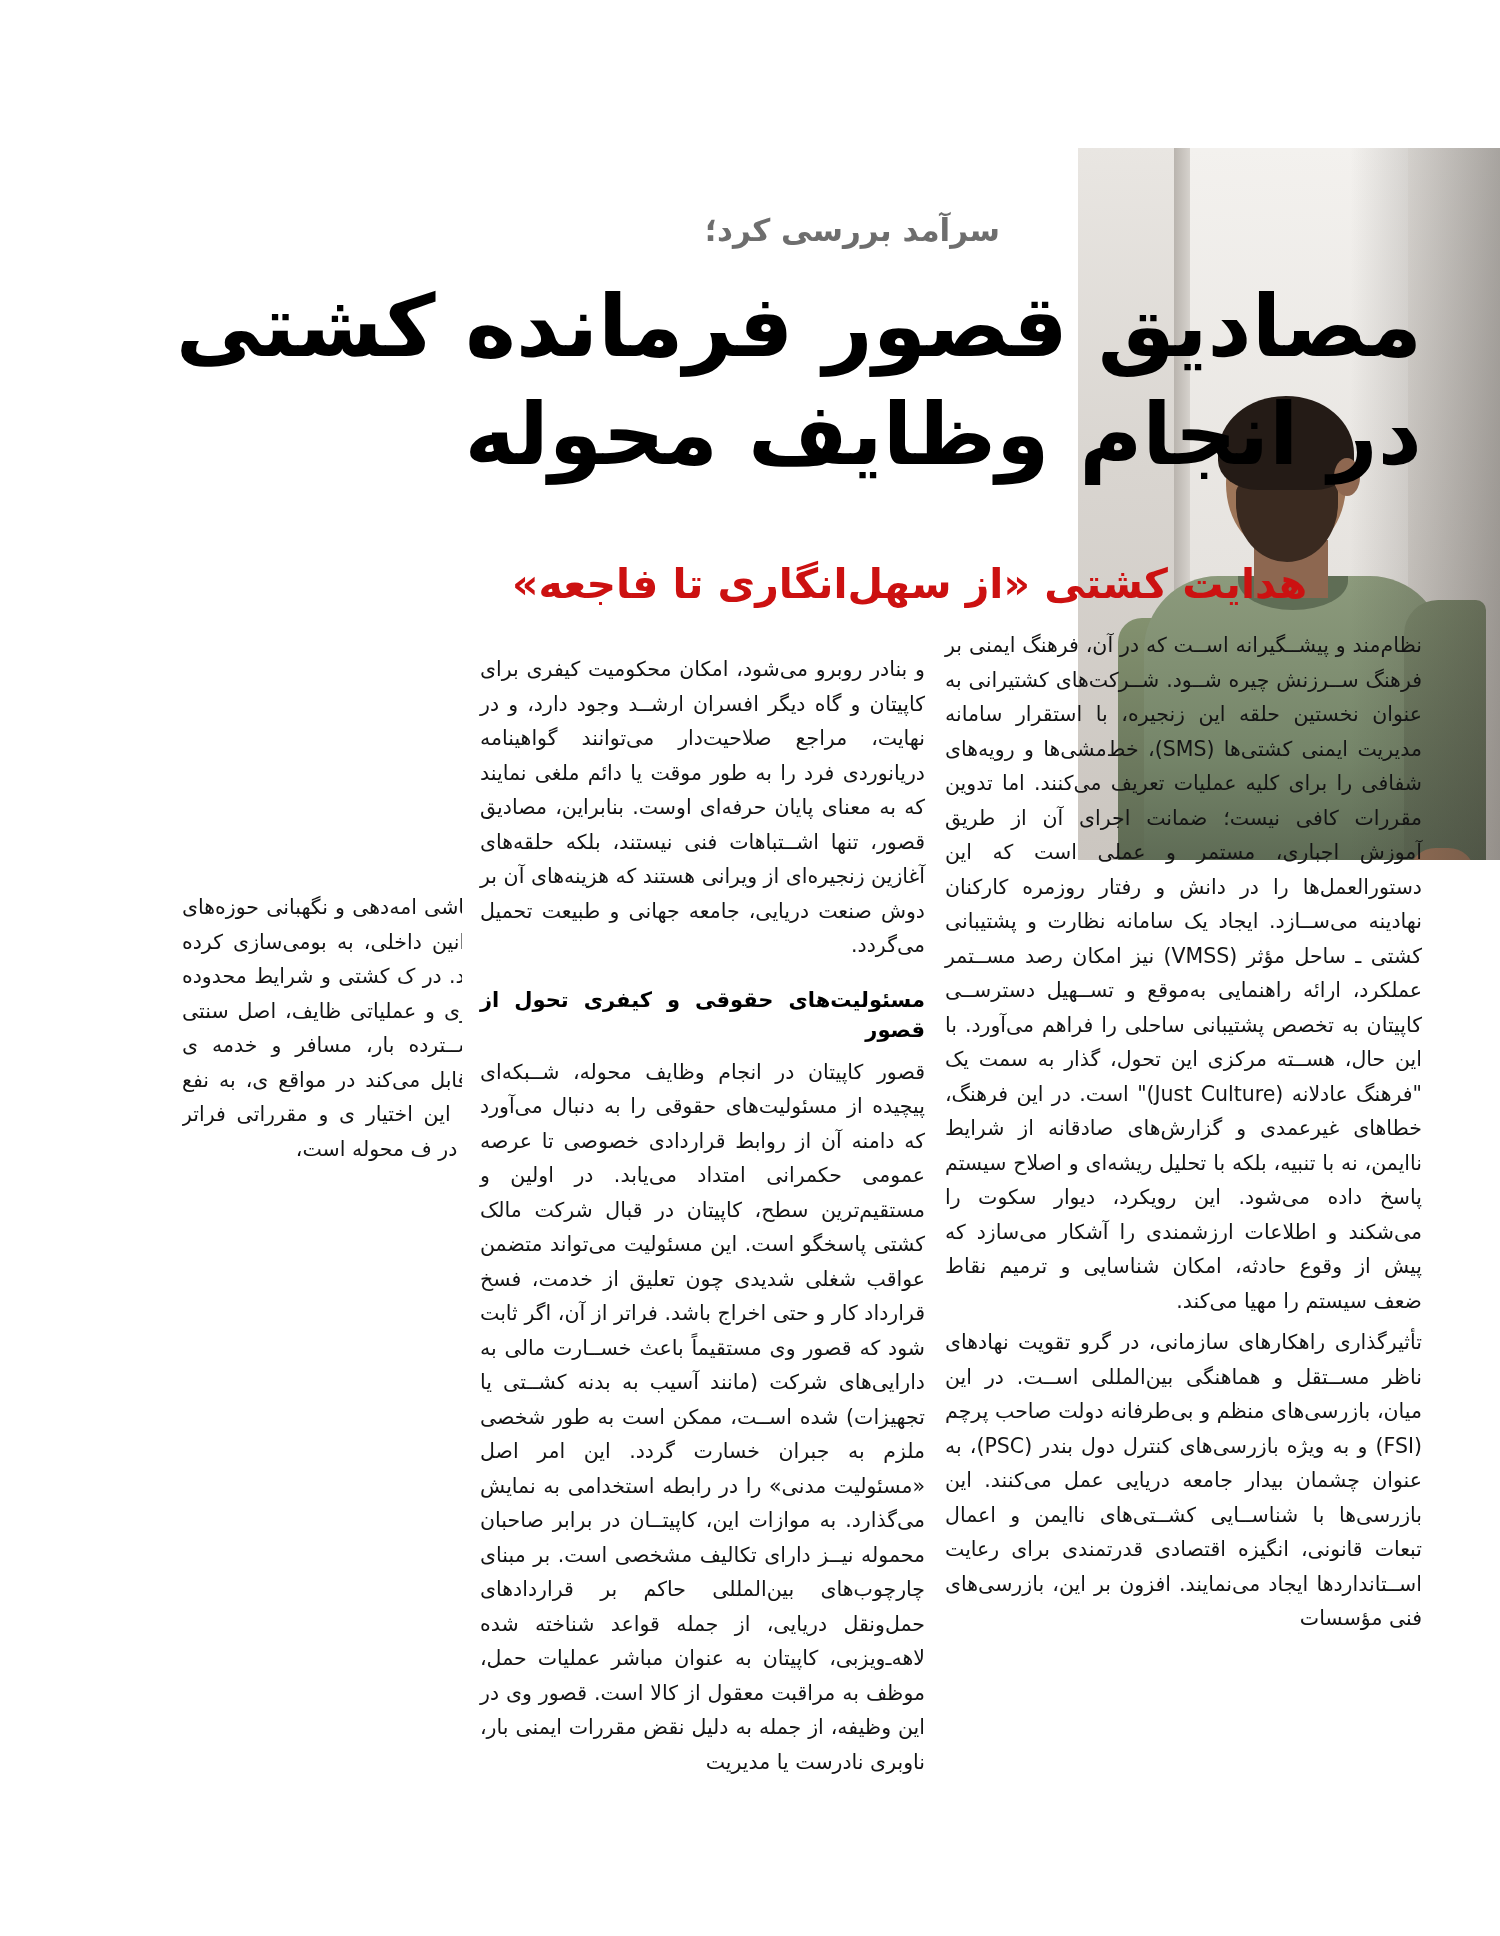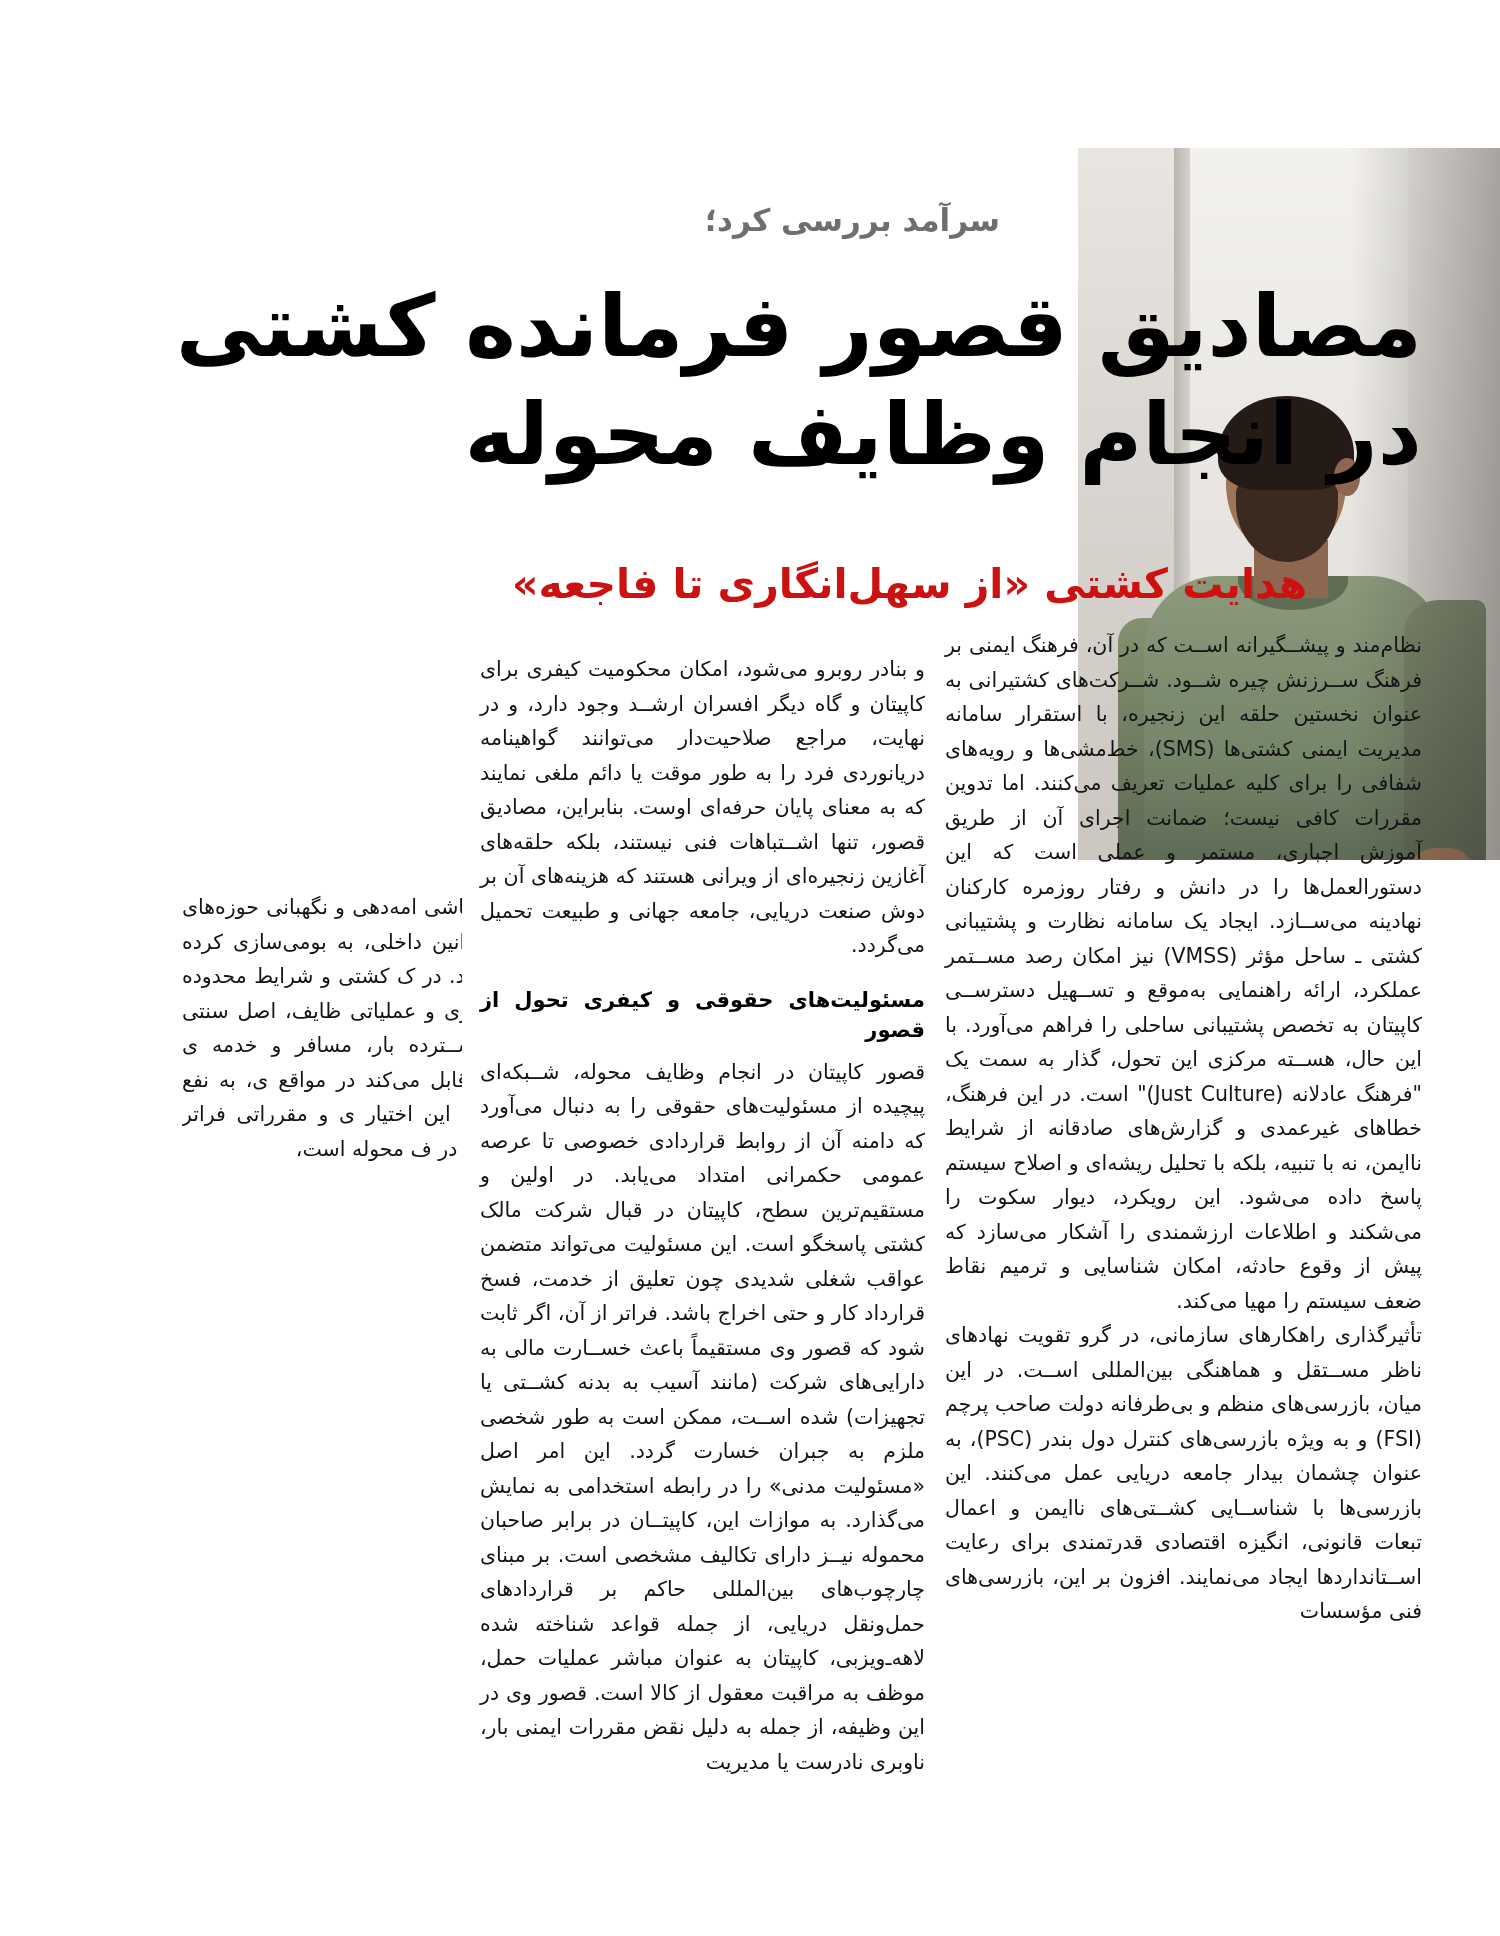--- a/index.html
+++ b/index.html
@@ -77,21 +77,21 @@
     position:absolute;left:332px;top:700px;width:64px;height:60px;
     background:#9a7257;border-radius:40% 40% 28% 28%;
   }
   #person-arm-left{
     position:absolute;left:40px;top:470px;width:62px;height:250px;
     background:linear-gradient(180deg,#83916f,#5c6852);border-radius:24px 24px 0 0;
   }
 
   
   #kicker{
-    position:absolute;right:500px;top:202px;
+    position:absolute;right:500px;top:212px;
     font-size:31px;font-weight:700;color:#6e6e6e;
     letter-spacing:-1px;
     white-space:nowrap;
   }
   #headline{
     position:absolute;right:78px;top:272px;width:950px;
     text-align:left;
     font-weight:700;
     font-size:84px;
     line-height:1.26;
@@ -121,21 +121,21 @@
     color:#141414;
   }
   #col-right{ right:78px; width:477px; height:1280px; }
   #col-mid  { right:575px; width:445px; top:652px; height:1280px; }
   #col-left { right:1038px; width:400px; top:890px; height:1046px; overflow:hidden;}
   #col-left-mask{
     position:absolute;right:1038px;top:890px;width:400px;height:1046px;
     overflow:hidden;
   }
   .col p{margin:0 0 0 0;}
-  .col p + p{margin-top:0px;}
+  .col p + p{margin-top:7px;}
   .sec-head{
     font-weight:900;
     font-size:21px;
     margin:22px 0 10px 0;
     color:#000;
     line-height:30px;
   }
   .clip-right{
     
     direction:rtl;

